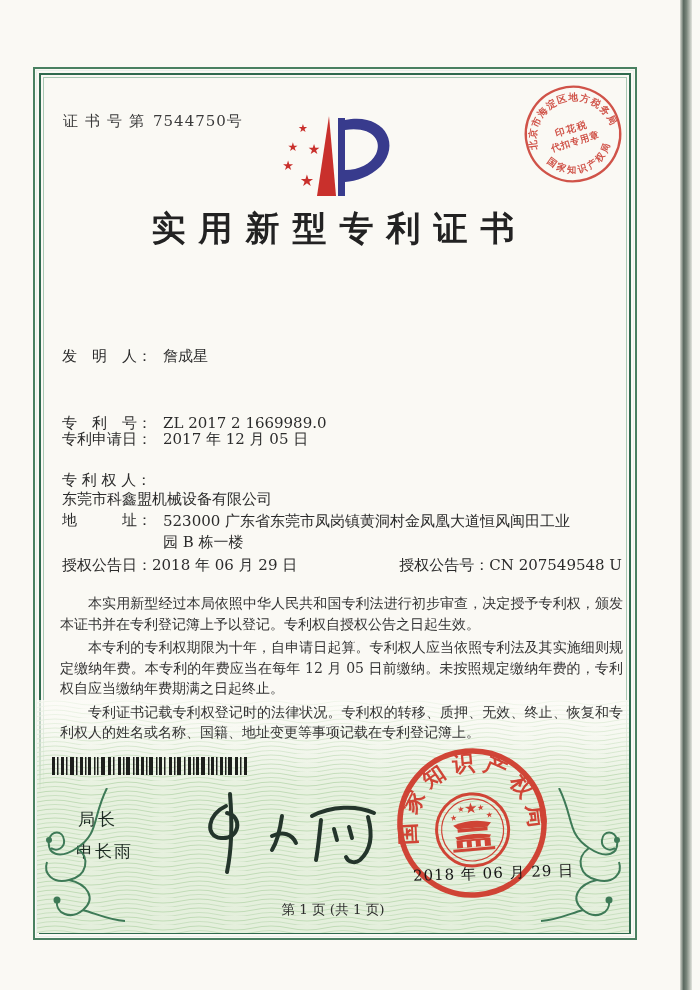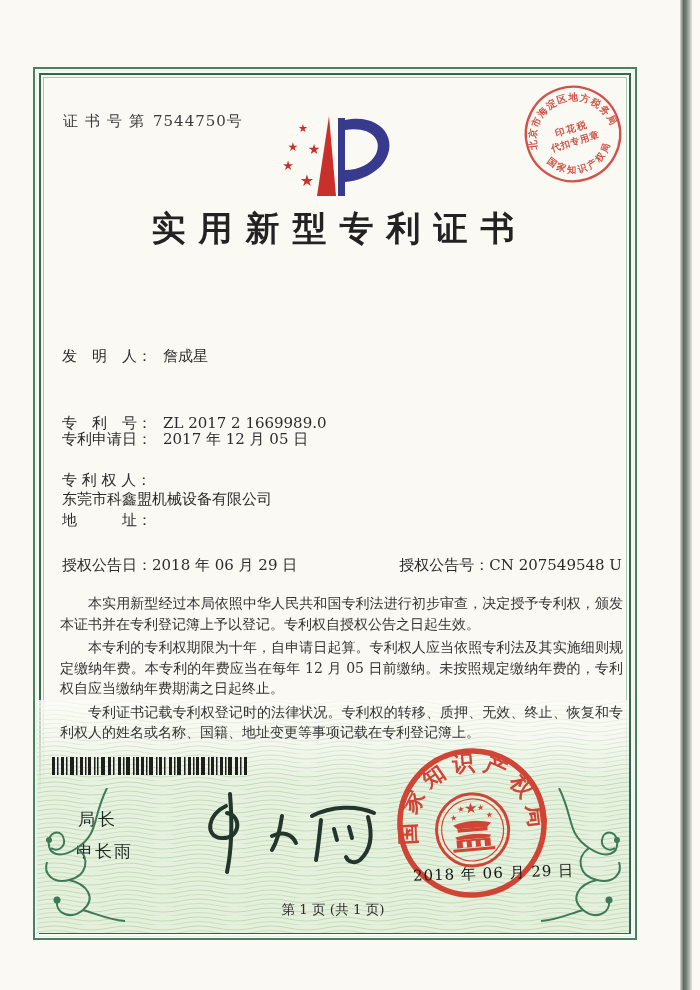--- a/index.html
+++ b/index.html
@@ -159,20 +159,21 @@
   <div class="row r4">
     <span class="lbl">专利申请日：</span>
     <span class="val">2017 年 12 月 05 日</span>
   </div>
   <div class="row r5">
     <span class="lbl">专 利 权 人：</span>
     <span class="val">东莞市科鑫盟机械设备有限公司</span>
   </div>
   <div class="row r6">
     <span class="lbl">地　　　址：</span>
+    <span class="val wrap">523000 广东省东莞市凤岗镇黄洞村金凤凰大道恒风闽田工业园 B 栋一楼</span>
   </div>
   <div class="row2col">
     <span class="pair">
       <span class="lbl">授权公告日：</span>
       <span class="val">2018 年 06 月 29 日</span>
     </span>
     <span class="pair">
       <span>授权公告号：</span>
       <span class="val">CN 207549548 U</span>
     </span>

